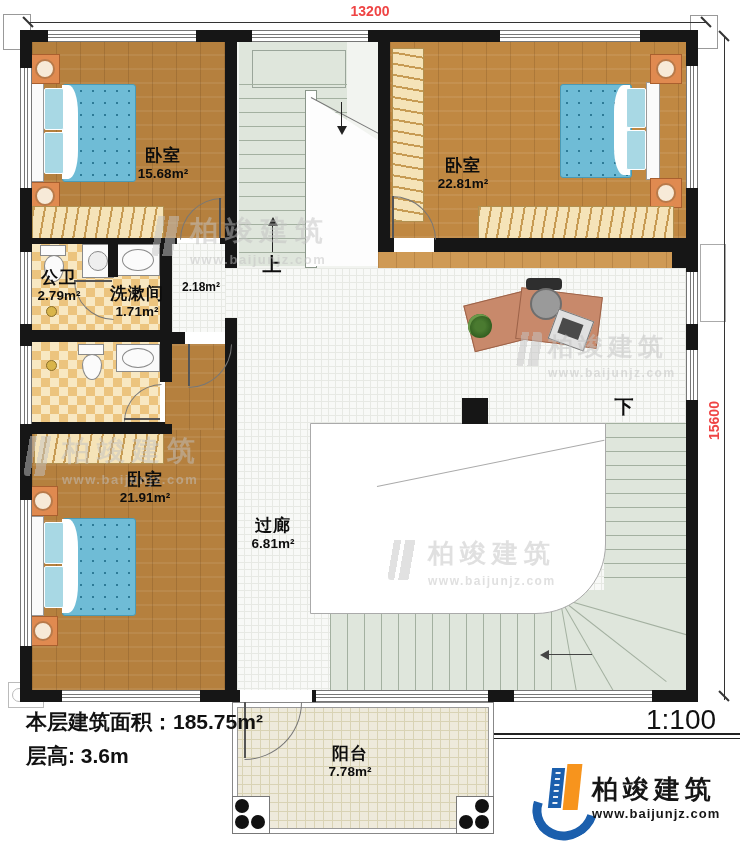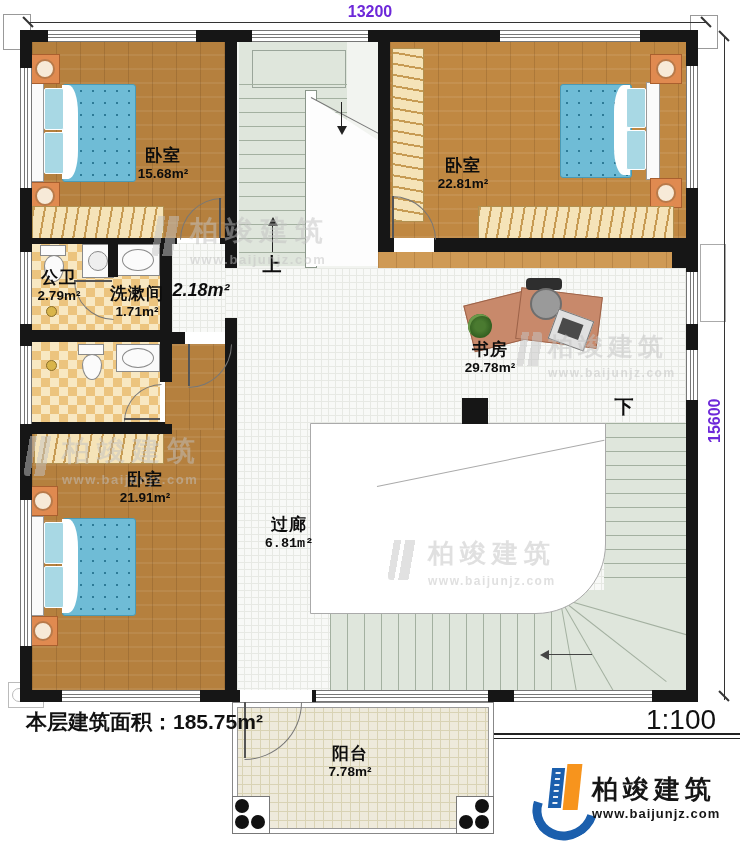--- a/index.html
+++ b/index.html
@@ -41,21 +41,21 @@
   .pillow{position:absolute;background:#a8d8e4;border:1px solid #fff;border-radius:2px;}
   .hboard{position:absolute;background:#fafafa;border:1px solid #999;}
   .stand{position:absolute;background:#e08a50;border:1px solid #a95f2e;}
   .standlamp{position:absolute;width:16px;height:16px;border-radius:50%;background:#f7ead8;border:2px solid #b87a4a;}
   .wm{position:absolute;opacity:.5;color:#c2c2c2;font-weight:700;white-space:nowrap;}
   .wmname{font-size:28px;letter-spacing:7px;}
   .wmurl{font-size:13px;letter-spacing:1.5px;}
   .wmlogo{position:absolute;width:30px;height:40px;border-radius:3px;
     background:linear-gradient(100deg,transparent 0 6px,#c5c5c5 6px 13px,transparent 13px 17px,#c5c5c5 17px 27px,transparent 27px);}
   .fixture{position:absolute;background:#fbfbfb;border:1px solid #8a8a8a;}
-  .dimtext{position:absolute;font-size:16px;font-weight:700;color:#6d28d9;}
+  .dimtext{position:absolute;font-size:14px;font-weight:700;color:#ef4444;}
 </style>
 </head>
 <body>
 
 <div id="canvas">
 
   <div class="abs" style="left:3px;top:14px;width:26px;height:34px;border:1px solid #999;background:#fff;"></div>
   <div class="abs" style="left:690px;top:15px;width:26px;height:32px;border:1px solid #999;background:#fff;"></div>
   <div class="abs" style="left:700px;top:244px;width:24px;height:76px;border:1px solid #aaa;background:#fff;"></div>
   <div class="abs" style="left:8px;top:682px;width:34px;height:24px;border:1px solid #bbb;background:#fff;">
@@ -255,31 +255,27 @@
     </div>
   <div class="rlabel" style="left:26px;top:268px;width:66px;">
     <span class="rname">公卫</span>
       <span class="rarea">2.79m²</span>
     </div>
   <div class="rlabel" style="left:102px;top:284px;width:70px;">
     <span class="rname">洗漱间</span>
       <span class="rarea">1.71m²</span>
     </div>
   <div class="rlabel" style="left:170px;top:280px;width:62px;">
-    <span class="rarea" style="font-size:18px;font-style:italic;">2.18m²</span>
-    </div>
-  <div class="rlabel" style="left:450px;top:340px;width:80px;">
-    <span class="rname">书房</span>
-      <span class="rarea">29.78m²</span>
+    <span class="rarea" style="font-size:12px;">2.18m²</span>
     </div>
   <div class="rlabel" style="left:100px;top:470px;width:90px;">
     <span class="rname">卧室</span>
       <span class="rarea">21.91m²</span>
     </div>
-  <div class="rlabel" style="left:258px;top:516px;width:62px;font-family:Liberation Mono, monospace;">
+  <div class="rlabel" style="left:242px;top:516px;width:62px;">
     <span class="rname">过廊</span>
       <span class="rarea">6.81m²</span>
     </div>
   <div class="rlabel" style="left:316px;top:744px;width:68px;">
     <span class="rname">阳台</span>
       <span class="rarea">7.78m²</span>
     </div>
 
   <div class="wm" style="left:152px;top:212px;">
     <div class="wmlogo" style="left:0;top:4px;"></div>
@@ -296,20 +292,21 @@
     <div style="margin-left:32px;"><span class="wmname" style="font-size:25px;letter-spacing:5px;">柏竣建筑</span><br>
     <span class="wmurl" style="font-size:12px;">www.baijunjz.com</span></div>
     </div>
   <div class="wm" style="left:388px;top:536px;">
     <div class="wmlogo" style="left:0;top:4px;"></div>
     <div style="margin-left:40px;"><span class="wmname" style="font-size:26px;letter-spacing:6px;">柏竣建筑</span><br>
     <span class="wmurl" style="font-size:12px;">www.baijunjz.com</span></div>
     </div>
 
   <div class="abs" style="left:26px;top:708px;font-size:21px;font-weight:700;color:#111;">本层建筑面积：185.75m²</div>
+  <div class="abs" style="left:26px;top:742px;font-size:21px;font-weight:700;color:#111;">层高: 3.6m</div>
 
   <div class="abs" style="left:646px;top:704px;font-size:28px;font-weight:400;color:#111;">1:100</div>
   <div class="abs" style="left:494px;top:733px;width:246px;height:2px;background:#222;"></div>
   <div class="abs" style="left:494px;top:738px;width:246px;height:1px;background:#222;"></div>
 
   <div class="abs" style="left:532px;top:762px;width:64px;height:66px;">
     <div class="abs" style="left:0px;top:16px;width:48px;height:44px;border:9px solid transparent;border-left-color:#1b5fad;border-bottom-color:#1b5fad;border-radius:50%;transform:rotate(-28deg);"></div>
     <div class="abs" style="left:18px;top:6px;width:13px;height:40px;background:#1b5fad;transform:skewX(-6deg);background-image:repeating-linear-gradient(180deg,rgba(255,255,255,.9) 0 2px,transparent 2px 6px);background-size:5px 100%;background-repeat:no-repeat;background-position:4px 4px;"></div>
     <div class="abs" style="left:33px;top:2px;width:15px;height:46px;background:#f7941d;transform:skewX(-6deg);"></div>
   </div>

